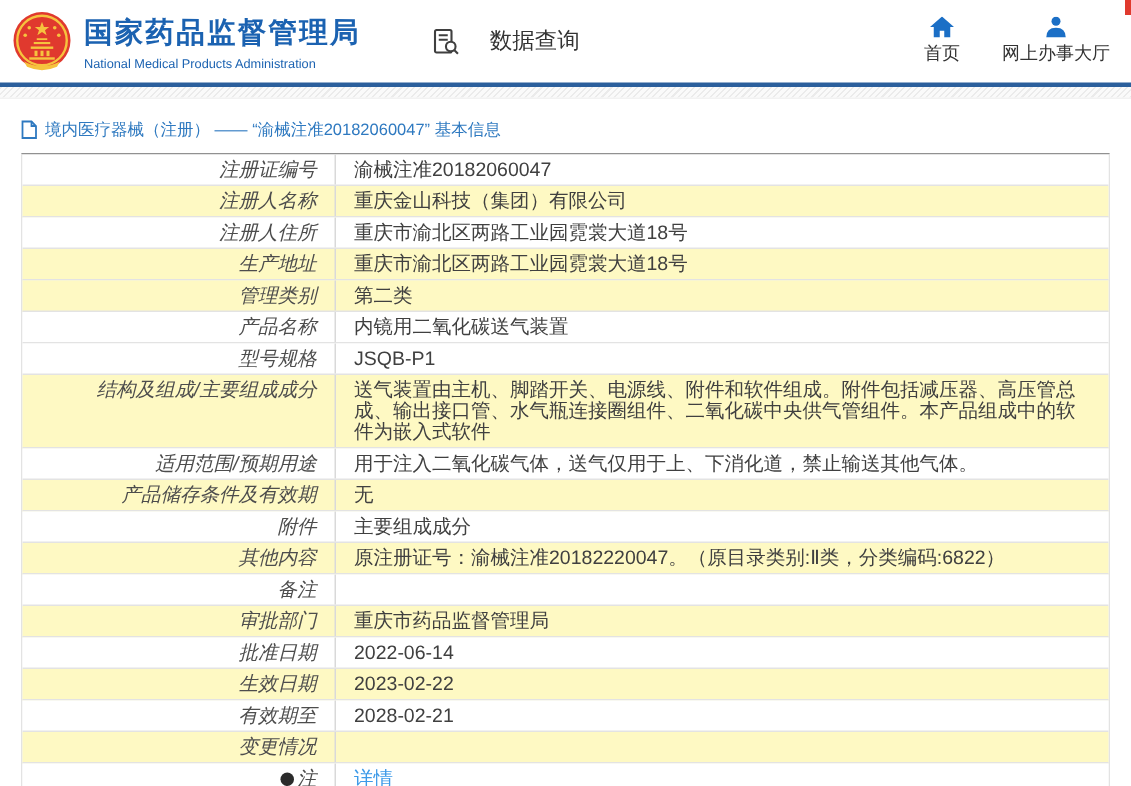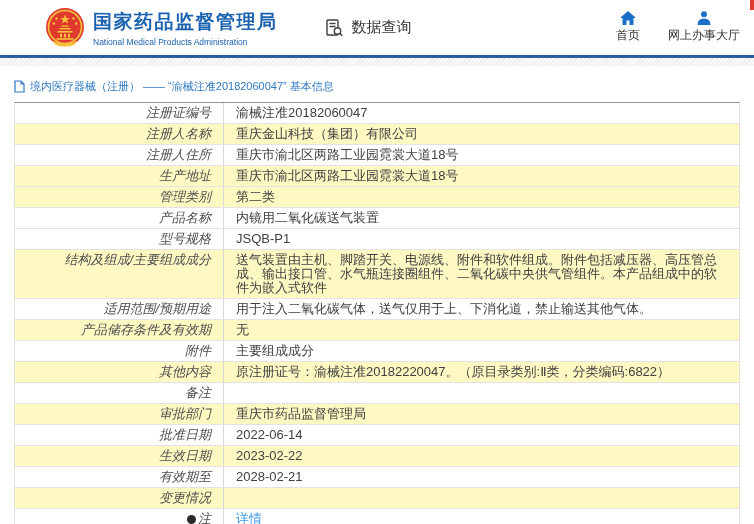--- a/index.html
+++ b/index.html
@@ -1,26 +1,26 @@
 <!DOCTYPE html>
 <html><head>
 <meta charset="utf-8">
 <style>
   html,body { margin:0; padding:0; background:#ffffff; }
   .page {
     width:754px; height:524px; position:relative; overflow:hidden;
     background:#ffffff; font-family:"Liberation Sans","DejaVu Sans",sans-serif;
   }
   
-  .header { height:55px; display:flex; align-items:center; padding:0 14px 0 8px; box-sizing:border-box;margin-left:37px; }
+  .header { height:55px; display:flex; align-items:center; padding:0 14px 0 8px; box-sizing:border-box; }
   .brand { display:flex; align-items:center; gap:8px; cursor:pointer; }
   .brand-text { display:flex; flex-direction:column; }
   .brand-cn { font-size:19px; font-weight:bold; color:#1b62b1; letter-spacing:1.5px; }
   .brand-en { font-size:8.5px; color:#1b62b1; margin-top:2px; }
-  .data-query { display:flex; align-items:center; gap:8px; margin-left:46px; font-size:15px; color:#333; cursor:pointer; }
+  .data-query { display:flex; align-items:center; gap:20px; margin-left:46px; font-size:15px; color:#333; cursor:pointer; }
   .nav { margin-left:auto; display:flex; gap:28px; }
   .nav-item { display:flex; flex-direction:column; align-items:center; gap:2px; font-size:12px; color:#333; cursor:pointer; }
   .blue-line { height:3px; background:#2b5f9c; }
   .hatch { height:7px; background:repeating-linear-gradient(135deg,#ebebeb 0 1px,#fafafa 1px 3px); border-bottom:1px solid #f2f2f2; }
   .red-sliver { position:absolute; top:0; right:0; width:4px; height:10px; background:#e03a2e; }
   
   .breadcrumb { margin:12px 14px 8px 14px; height:16px; display:flex; align-items:center; gap:5px; color:#2e79c0; font-size:11px; }
   
   .table { margin:0 14px; border-left:1px solid #e3e3e3; border-right:1px solid #e3e3e3; border-top:1px solid #919191; }
   .trow { display:flex; border-bottom:1px solid #e3e3e3; background:#ffffff; }

